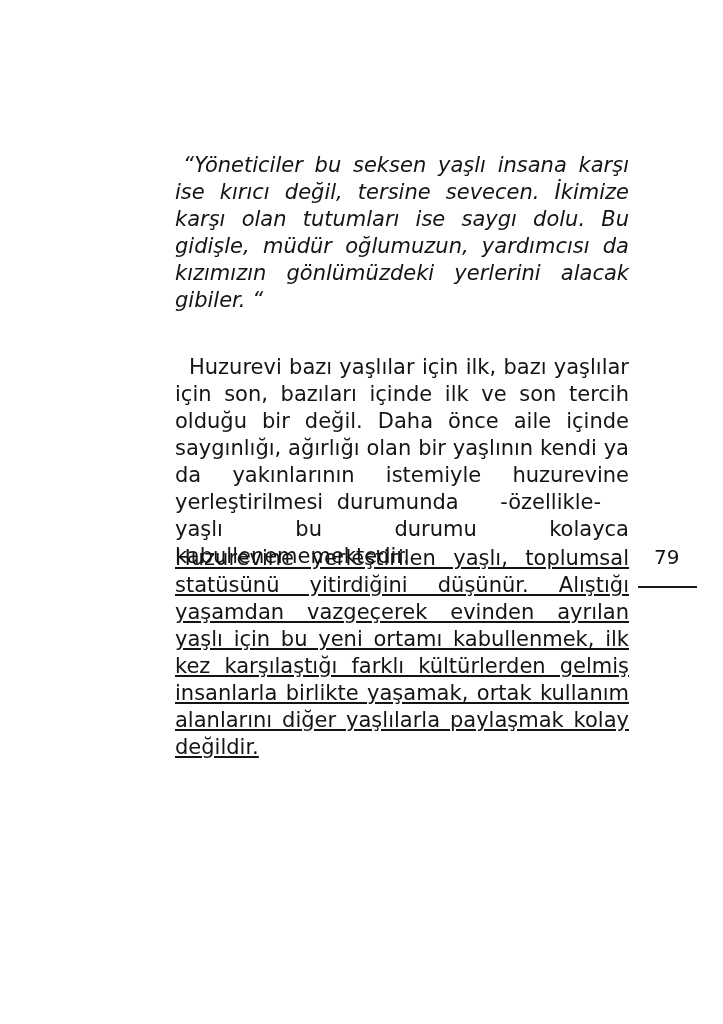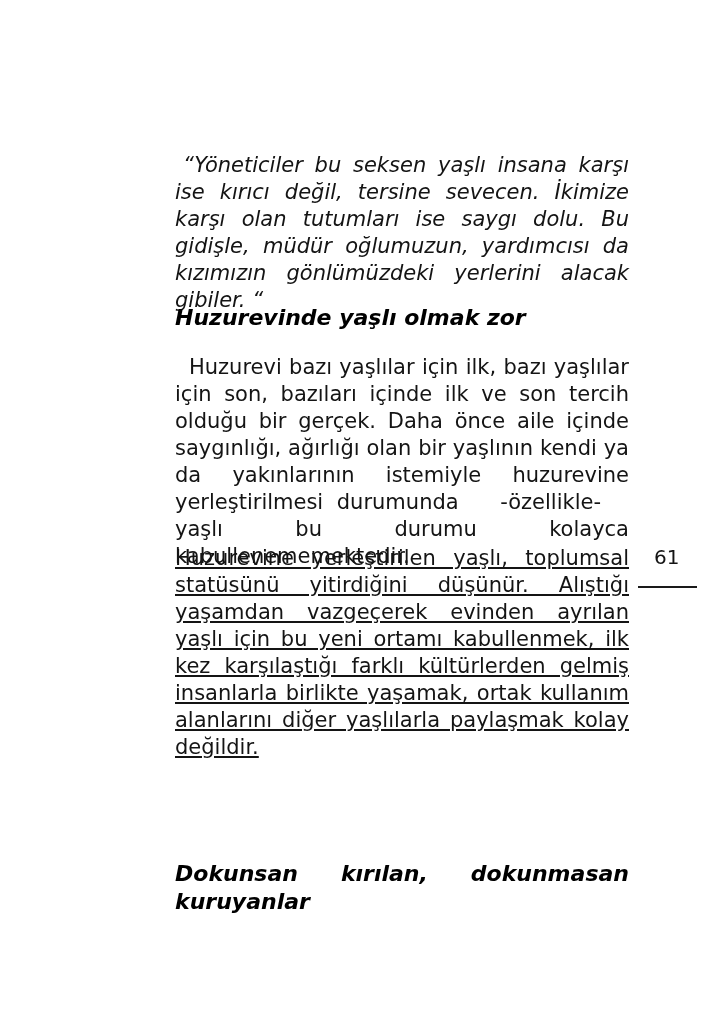--- a/index.html
+++ b/index.html
@@ -82,27 +82,25 @@
     background: #0b0b0b;
   }
 </style>
 </head>
 <body>
 
 <div class="page">
 
   <p class="text-block quote-para">“Yöneticiler bu seksen yaşlı insana karşı ise kırıcı değil, tersine sevecen. İkimize karşı olan tutumları ise saygı dolu. Bu gidişle, müdür oğlumuzun, yardımcısı da kızımızın gönlümüzdeki yerlerini alacak gibiler. “</p>
 
-  <h2 class="section-heading heading-1">Huzurevinde yaşlı olmak zor</h2>
 
-  <p class="text-block para-2"><span>Huzurevi bazı yaşlılar için ilk, bazı yaşlılar için son, bazıları içinde ilk ve son tercih olduğu bir gerçek. Daha önce aile içinde saygınlığı, ağırlığı olan bir yaşlının kendi ya da yakınlarının istemiyle huzurevine yerleştirilmesi durumunda </span><span class="inline-emphasis">-özellikle-</span><span> yaşlı bu durumu kolayca kabullenememektedir.</span></p>
+  <p class="text-block para-2"><span>Huzurevi bazı yaşlılar için ilk, bazı yaşlılar için son, bazıları içinde ilk ve son tercih olduğu bir değil. Daha önce aile içinde saygınlığı, ağırlığı olan bir yaşlının kendi ya da yakınlarının istemiyle huzurevine yerleştirilmesi durumunda </span><span class="inline-emphasis">-özellikle-</span><span> yaşlı bu durumu kolayca kabullenememektedir.</span></p>
 
   <div class="page-number-block">
-    <span class="page-number">61</span>
+    <span class="page-number">79</span>
   </div>
 
   <p class="text-block para-3">Huzurevine yerleştirilen yaşlı, toplumsal statüsünü yitirdiğini düşünür. Alıştığı yaşamdan vazgeçerek evinden ayrılan yaşlı için bu yeni ortamı kabullenmek, ilk kez karşılaştığı farklı kültürlerden gelmiş insanlarla birlikte yaşamak, ortak kullanım alanlarını diğer yaşlılarla paylaşmak kolay değildir.</p>
 
-  <h2 class="section-heading text-block heading-2">Dokunsan kırılan, dokunmasan kuruyanlar</h2>
 
   <div class="home-indicator"></div>
 
 </div>
 
 </body></html>

